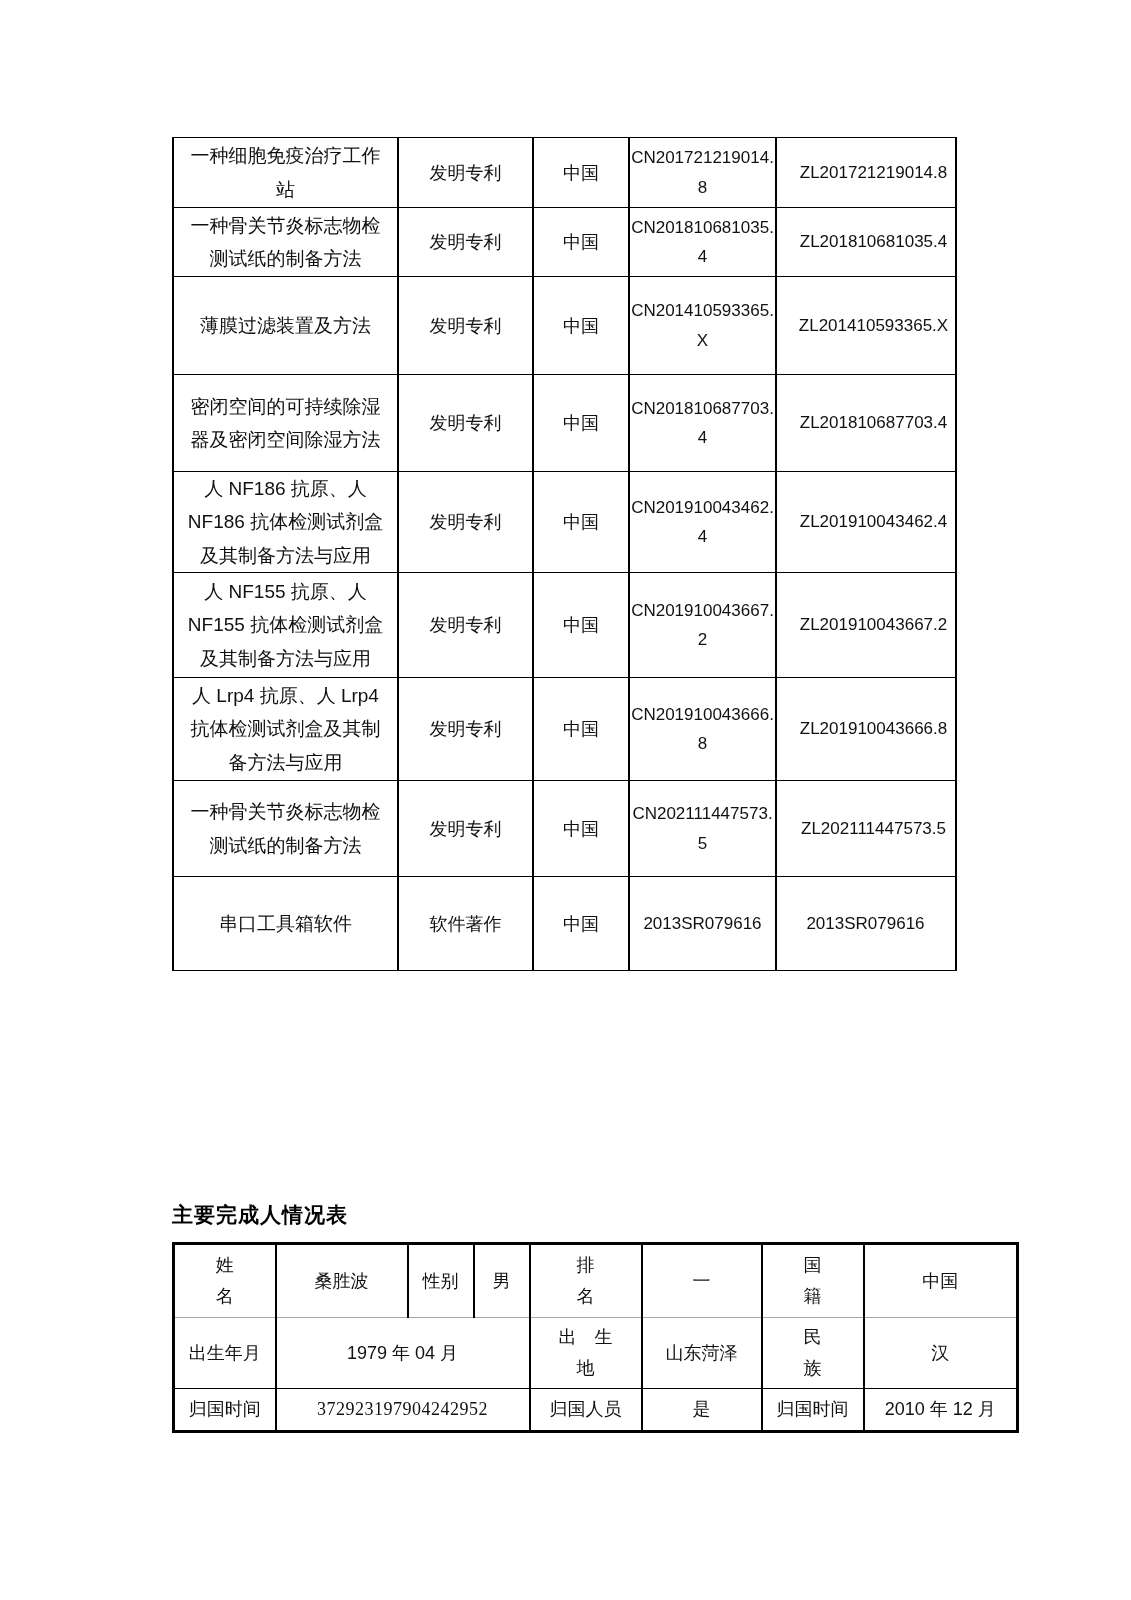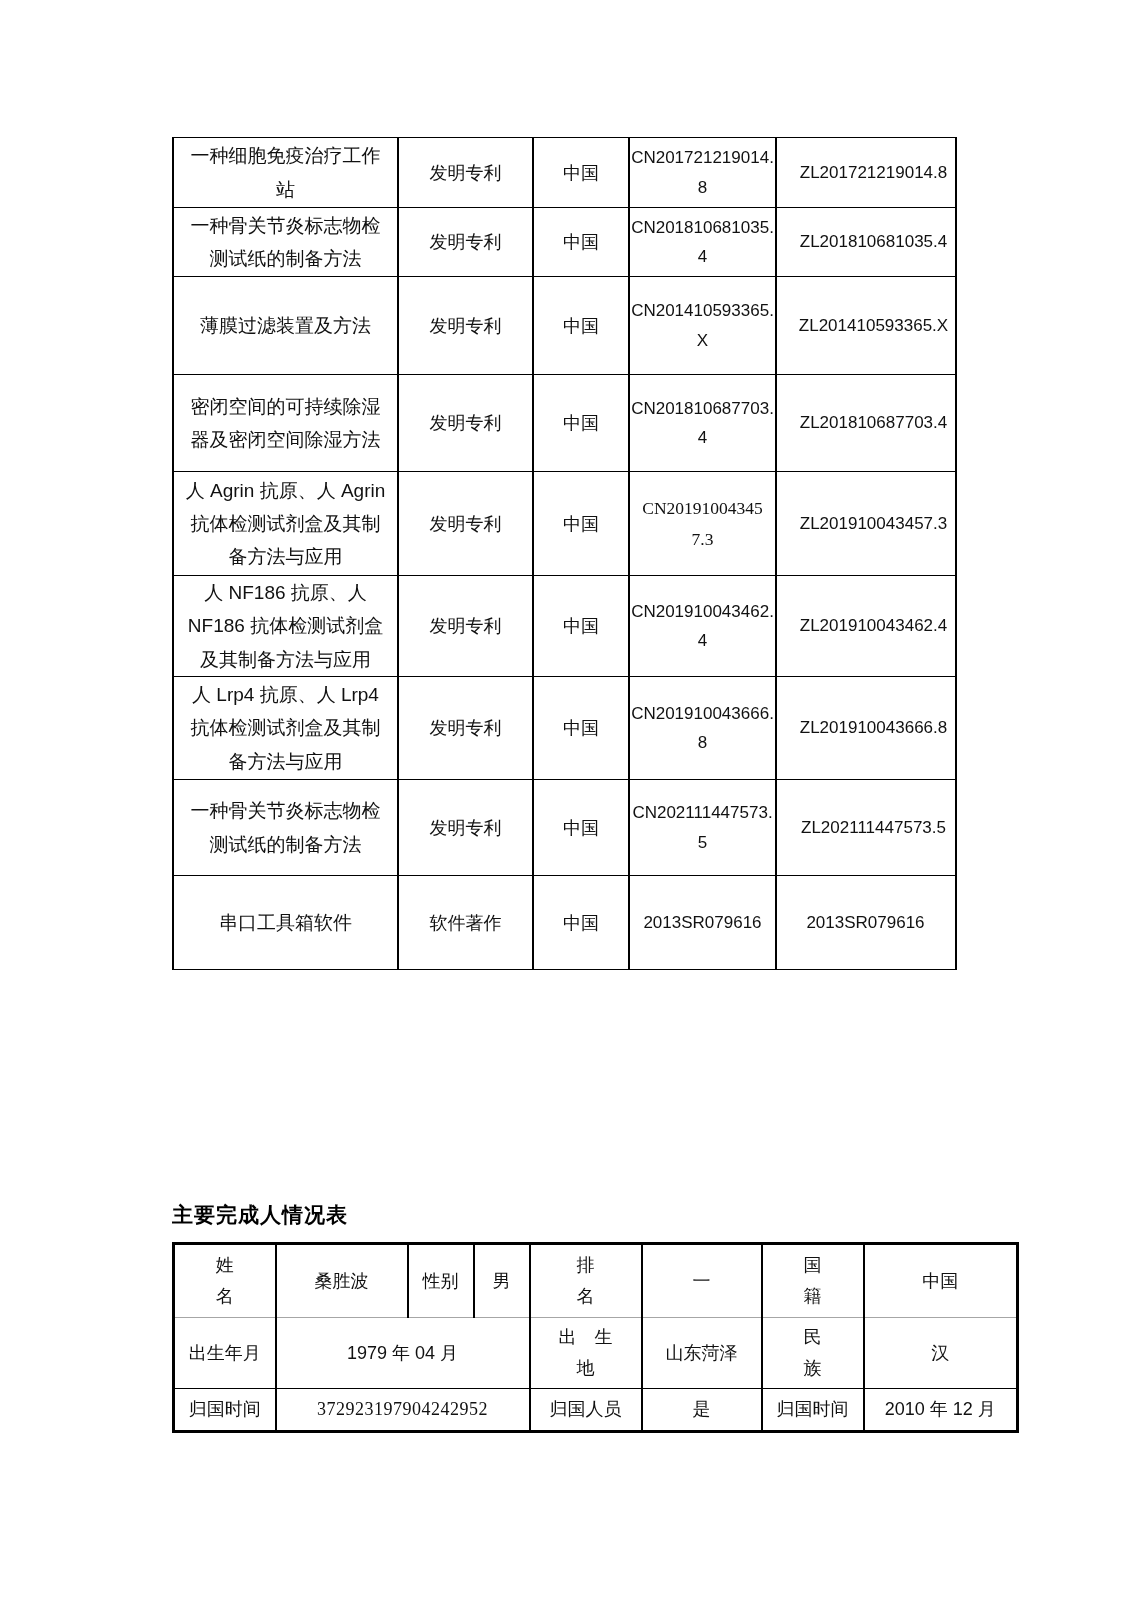--- a/index.html
+++ b/index.html
@@ -101,33 +101,33 @@
         <td class="pt-app">CN201410593365.X</td>
         <td class="pt-zl">ZL201410593365.X</td>
       </tr>
       <tr style="height:97px">
         <td class="pt-name">密闭空间的可持续除湿器及密闭空间除湿方法</td>
         <td class="pt-type">发明专利</td>
         <td class="pt-country">中国</td>
         <td class="pt-app">CN201810687703.4</td>
         <td class="pt-zl">ZL201810687703.4</td>
       </tr>
-      <tr style="height:104px">
-        <td class="pt-name">人 Agrin 抗原、人 Agrin 抗体检测试剂盒及其制备方法与应用</td>
-        <td class="pt-type">发明专利</td>
-        <td class="pt-country">中国</td>
-        <td class="pt-app serif-app">CN201910043457.3</td>
-        <td class="pt-zl">ZL201910043457.3</td>
-      </tr>
       <tr style="height:101px">
         <td class="pt-name">人 NF186 抗原、人 NF186 抗体检测试剂盒及其制备方法与应用</td>
         <td class="pt-type">发明专利</td>
         <td class="pt-country">中国</td>
         <td class="pt-app">CN201910043462.4</td>
         <td class="pt-zl">ZL201910043462.4</td>
+      </tr>
+      <tr style="height:105px">
+        <td class="pt-name">人 NF155 抗原、人 NF155 抗体检测试剂盒及其制备方法与应用</td>
+        <td class="pt-type">发明专利</td>
+        <td class="pt-country">中国</td>
+        <td class="pt-app">CN201910043667.2</td>
+        <td class="pt-zl">ZL201910043667.2</td>
       </tr>
       <tr style="height:103px">
         <td class="pt-name">人 Lrp4 抗原、人 Lrp4 抗体检测试剂盒及其制备方法与应用</td>
         <td class="pt-type">发明专利</td>
         <td class="pt-country">中国</td>
         <td class="pt-app">CN201910043666.8</td>
         <td class="pt-zl">ZL201910043666.8</td>
       </tr>
       <tr style="height:96px">
         <td class="pt-name">一种骨关节炎标志物检测试纸的制备方法</td>

